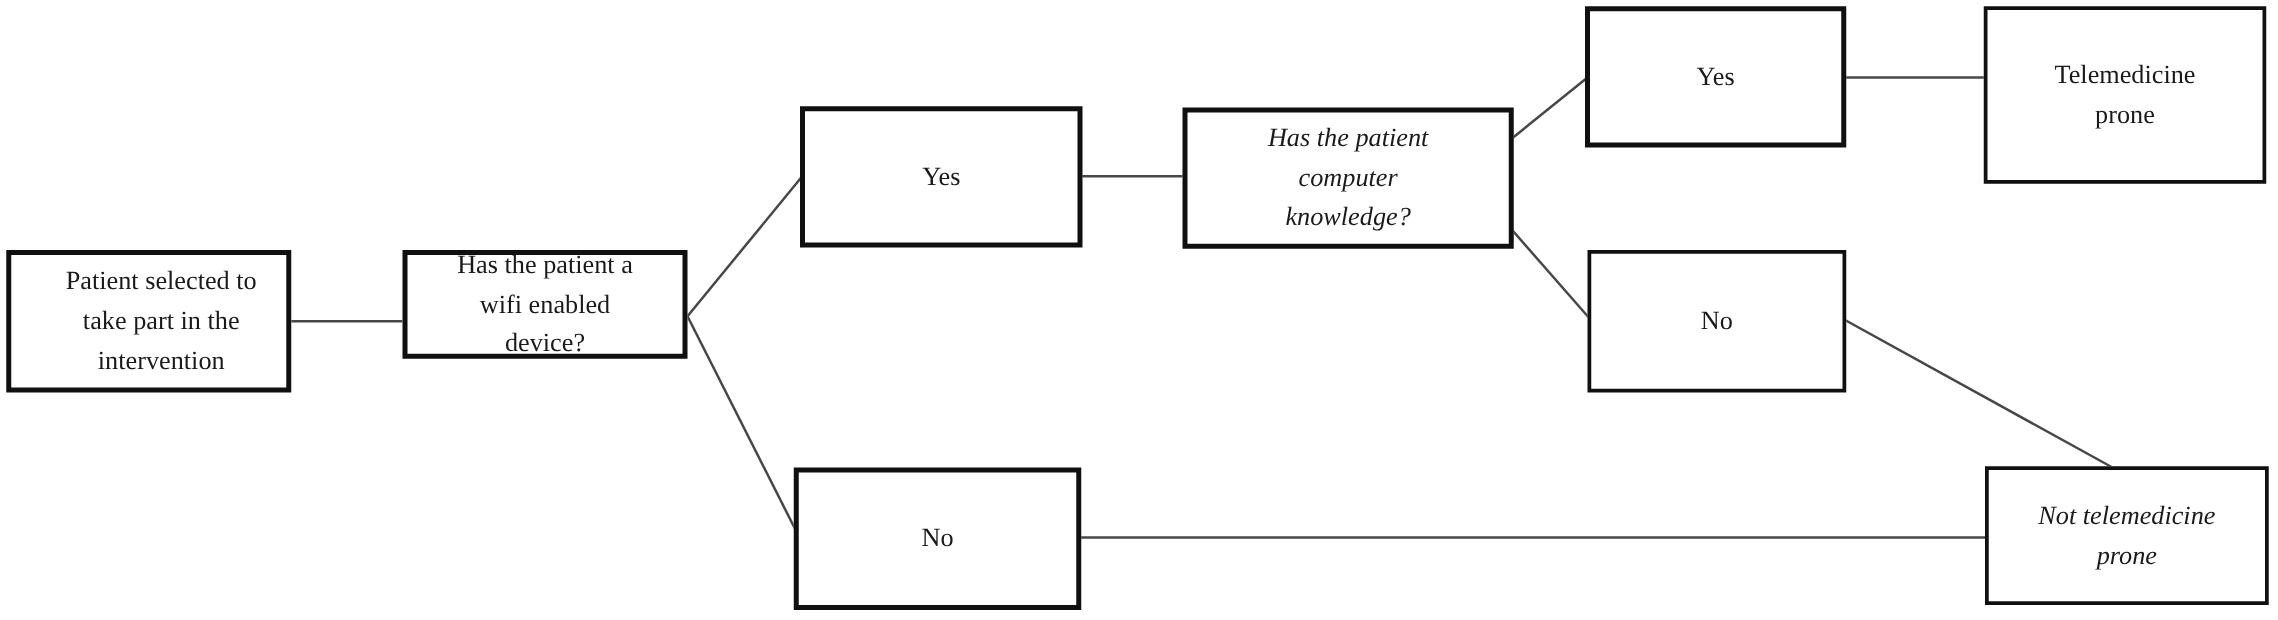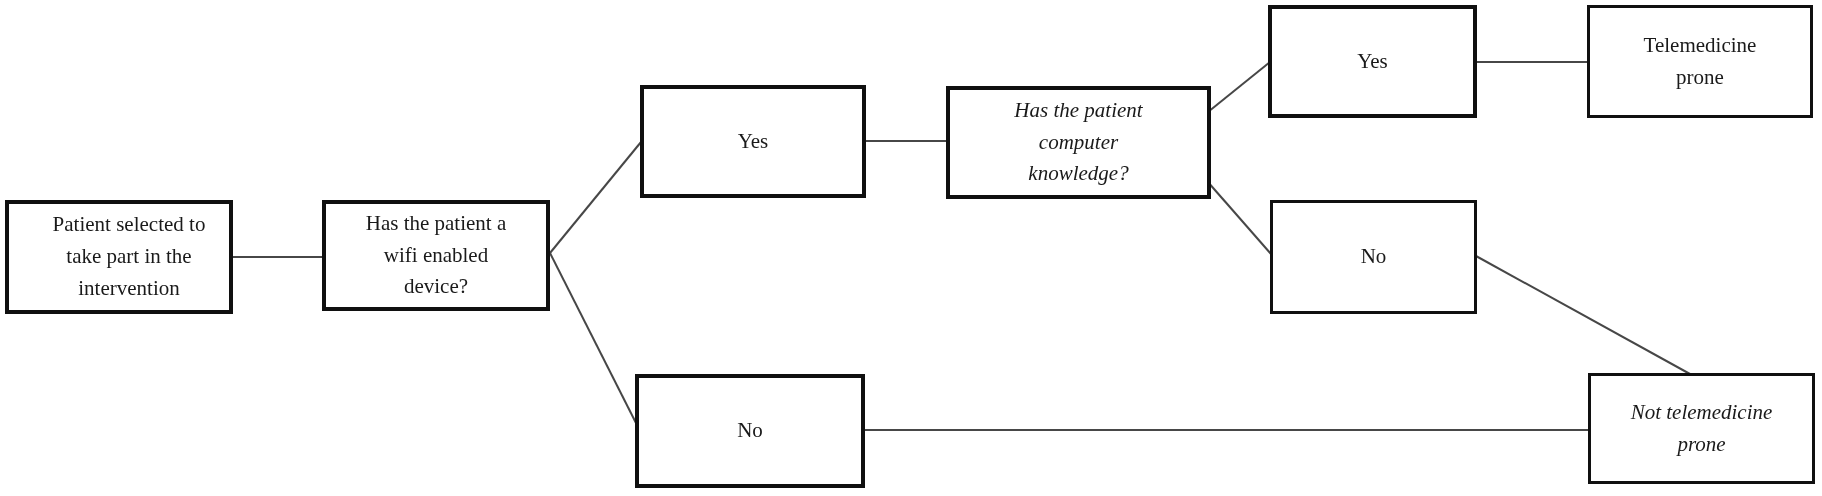--- a/index.html
+++ b/index.html
@@ -63,21 +63,21 @@
     <line x1="1476" y1="256" x2="1690" y2="374"></line>
     <line x1="864" y1="430" x2="1589" y2="430"></line>
   </svg>
 
   <div class="node" style="left:5px;   top:200px; width:228px; height:114px;padding-left:20px;">
     <span class="label">Patient selected to
 take part in the
 intervention</span>
   </div>
 
-  <div class="node" style="left:322px; top:200px; width:228px; height:111px;">
+  <div class="node" style="left:322px; top:200px; width:228px; height:87px;">
     <span class="label">Has the patient a
 wifi enabled
 device?</span>
   </div>
 
   <div class="node" style="left:640px; top:85px;  width:226px; height:113px;">
     <span class="label">Yes</span>
   </div>
 
   <div class="node" style="left:946px; top:86px;  width:265px; height:113px;font-style:italic;">
@@ -91,21 +91,21 @@
   </div>
 
   <div class="node thin" style="left:1270px; top:200px; width:207px; height:114px;">
     <span class="label">No</span>
   </div>
 
   <div class="node" style="left:635px; top:374px; width:230px; height:114px;">
     <span class="label">No</span>
   </div>
 
-  <div class="node thin" style="left:1587px; top:5px; width:226px; height:113px;">
+  <div class="node thin" style="left:1587px; top:5px; width:226px; height:142px;">
     <span class="label">Telemedicine
 prone</span>
   </div>
 
   <div class="node thin" style="left:1588px; top:373px; width:227px; height:111px;font-style:italic;">
     <span class="label">Not telemedicine
 prone</span>
   </div>
 
 </div>

